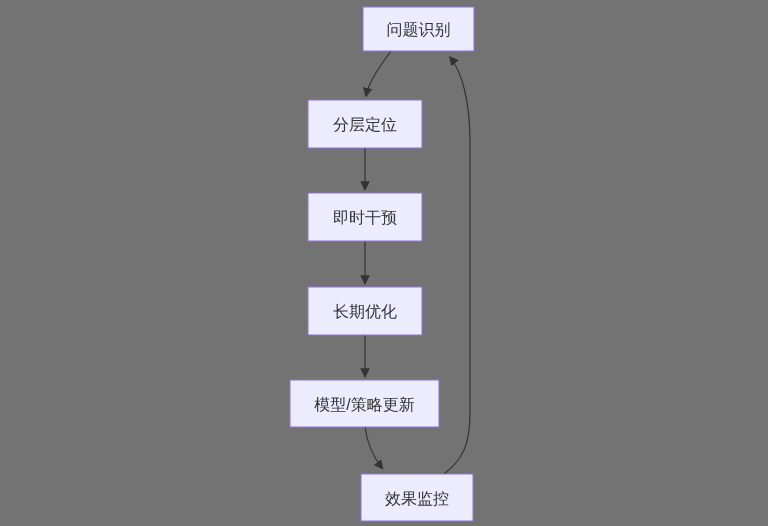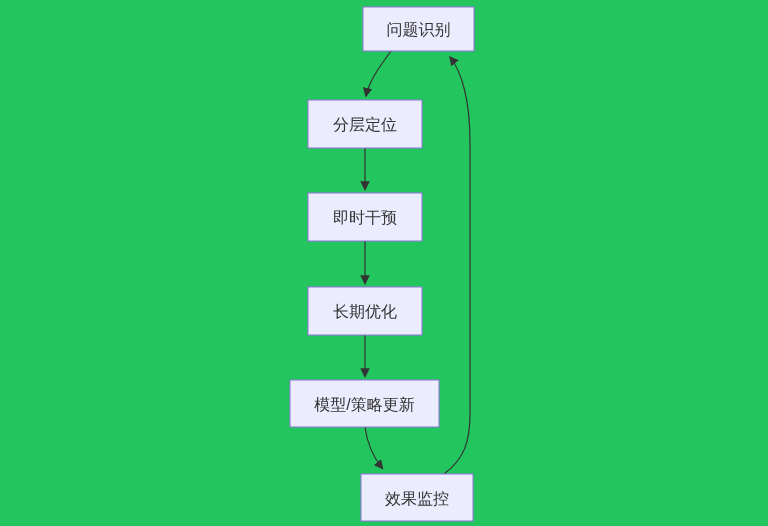--- a/index.html
+++ b/index.html
@@ -4,21 +4,21 @@
 <style>
   html, body {
     margin: 0;
     padding: 0;
     background: #ffffff;
   }
   .canvas {
     position: relative;
     width: 768px;
     height: 526px;
-    background: #22c55e;
+    background: #737373;
     overflow: hidden;
   }
   svg {
     display: block;
   }
   .edge {
     fill: none;
     stroke: #333333;
     stroke-width: 1.2px;
   }

